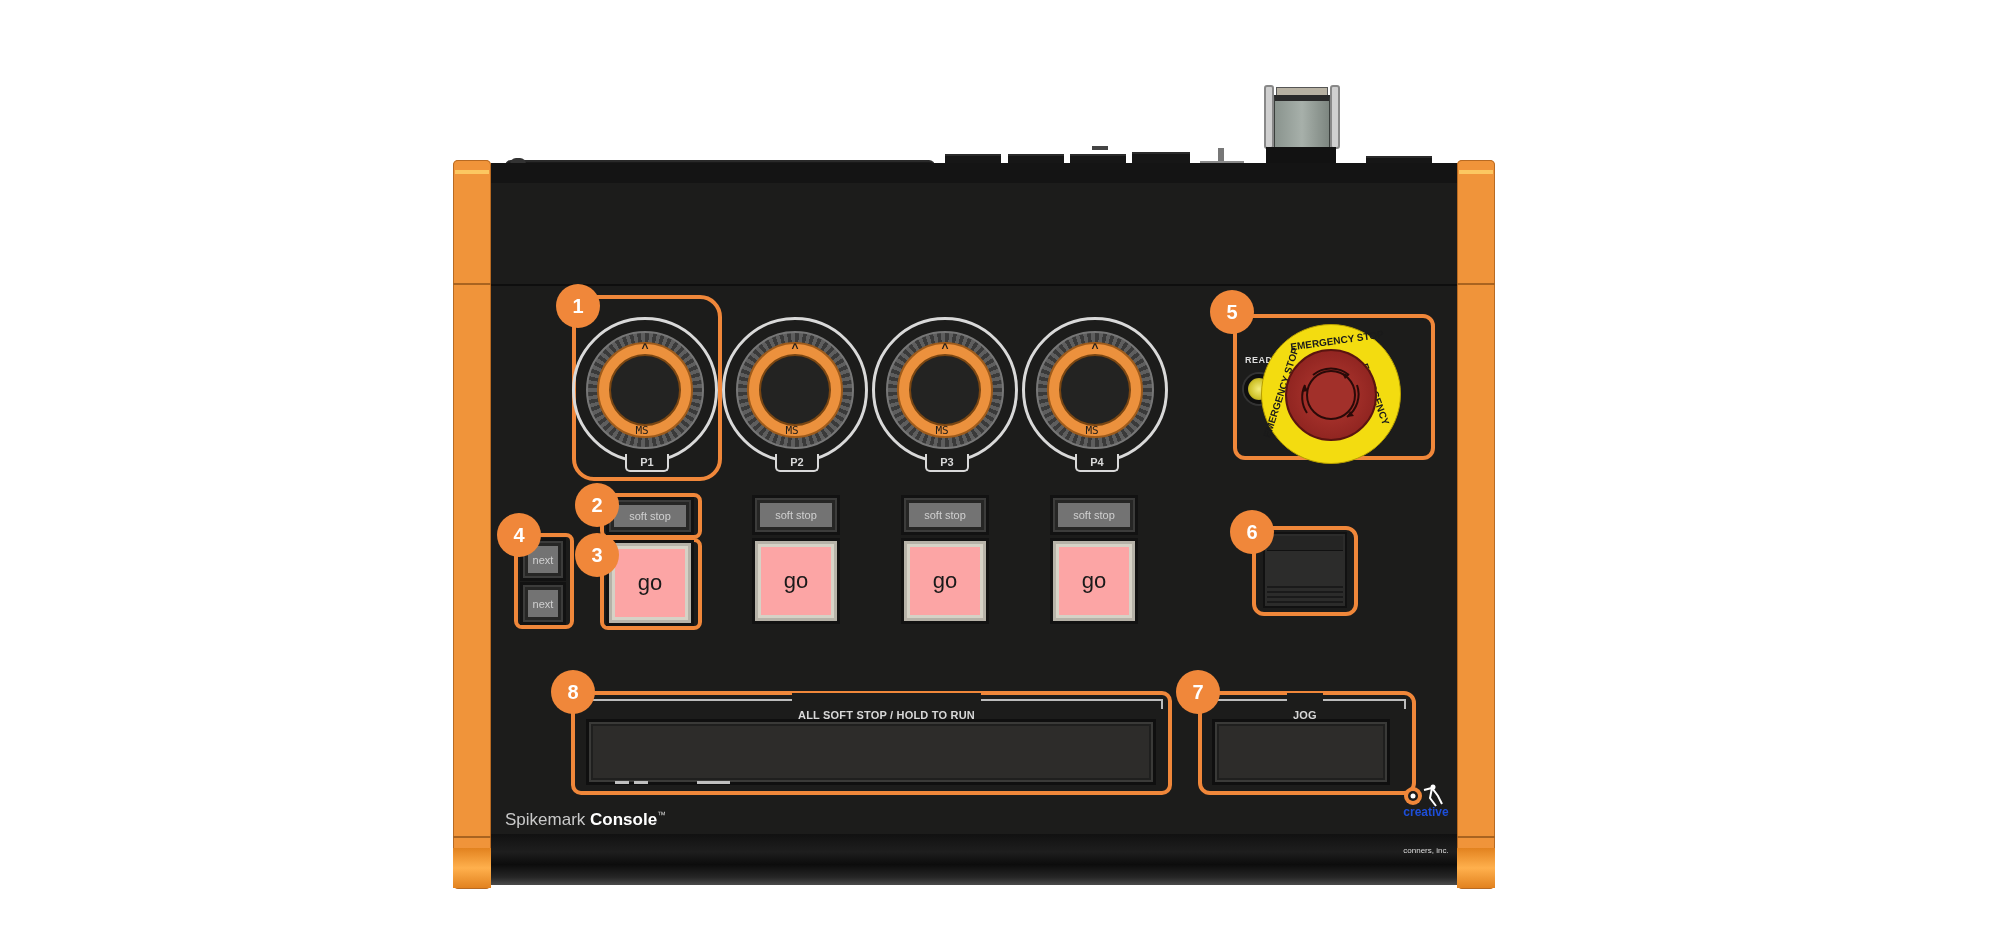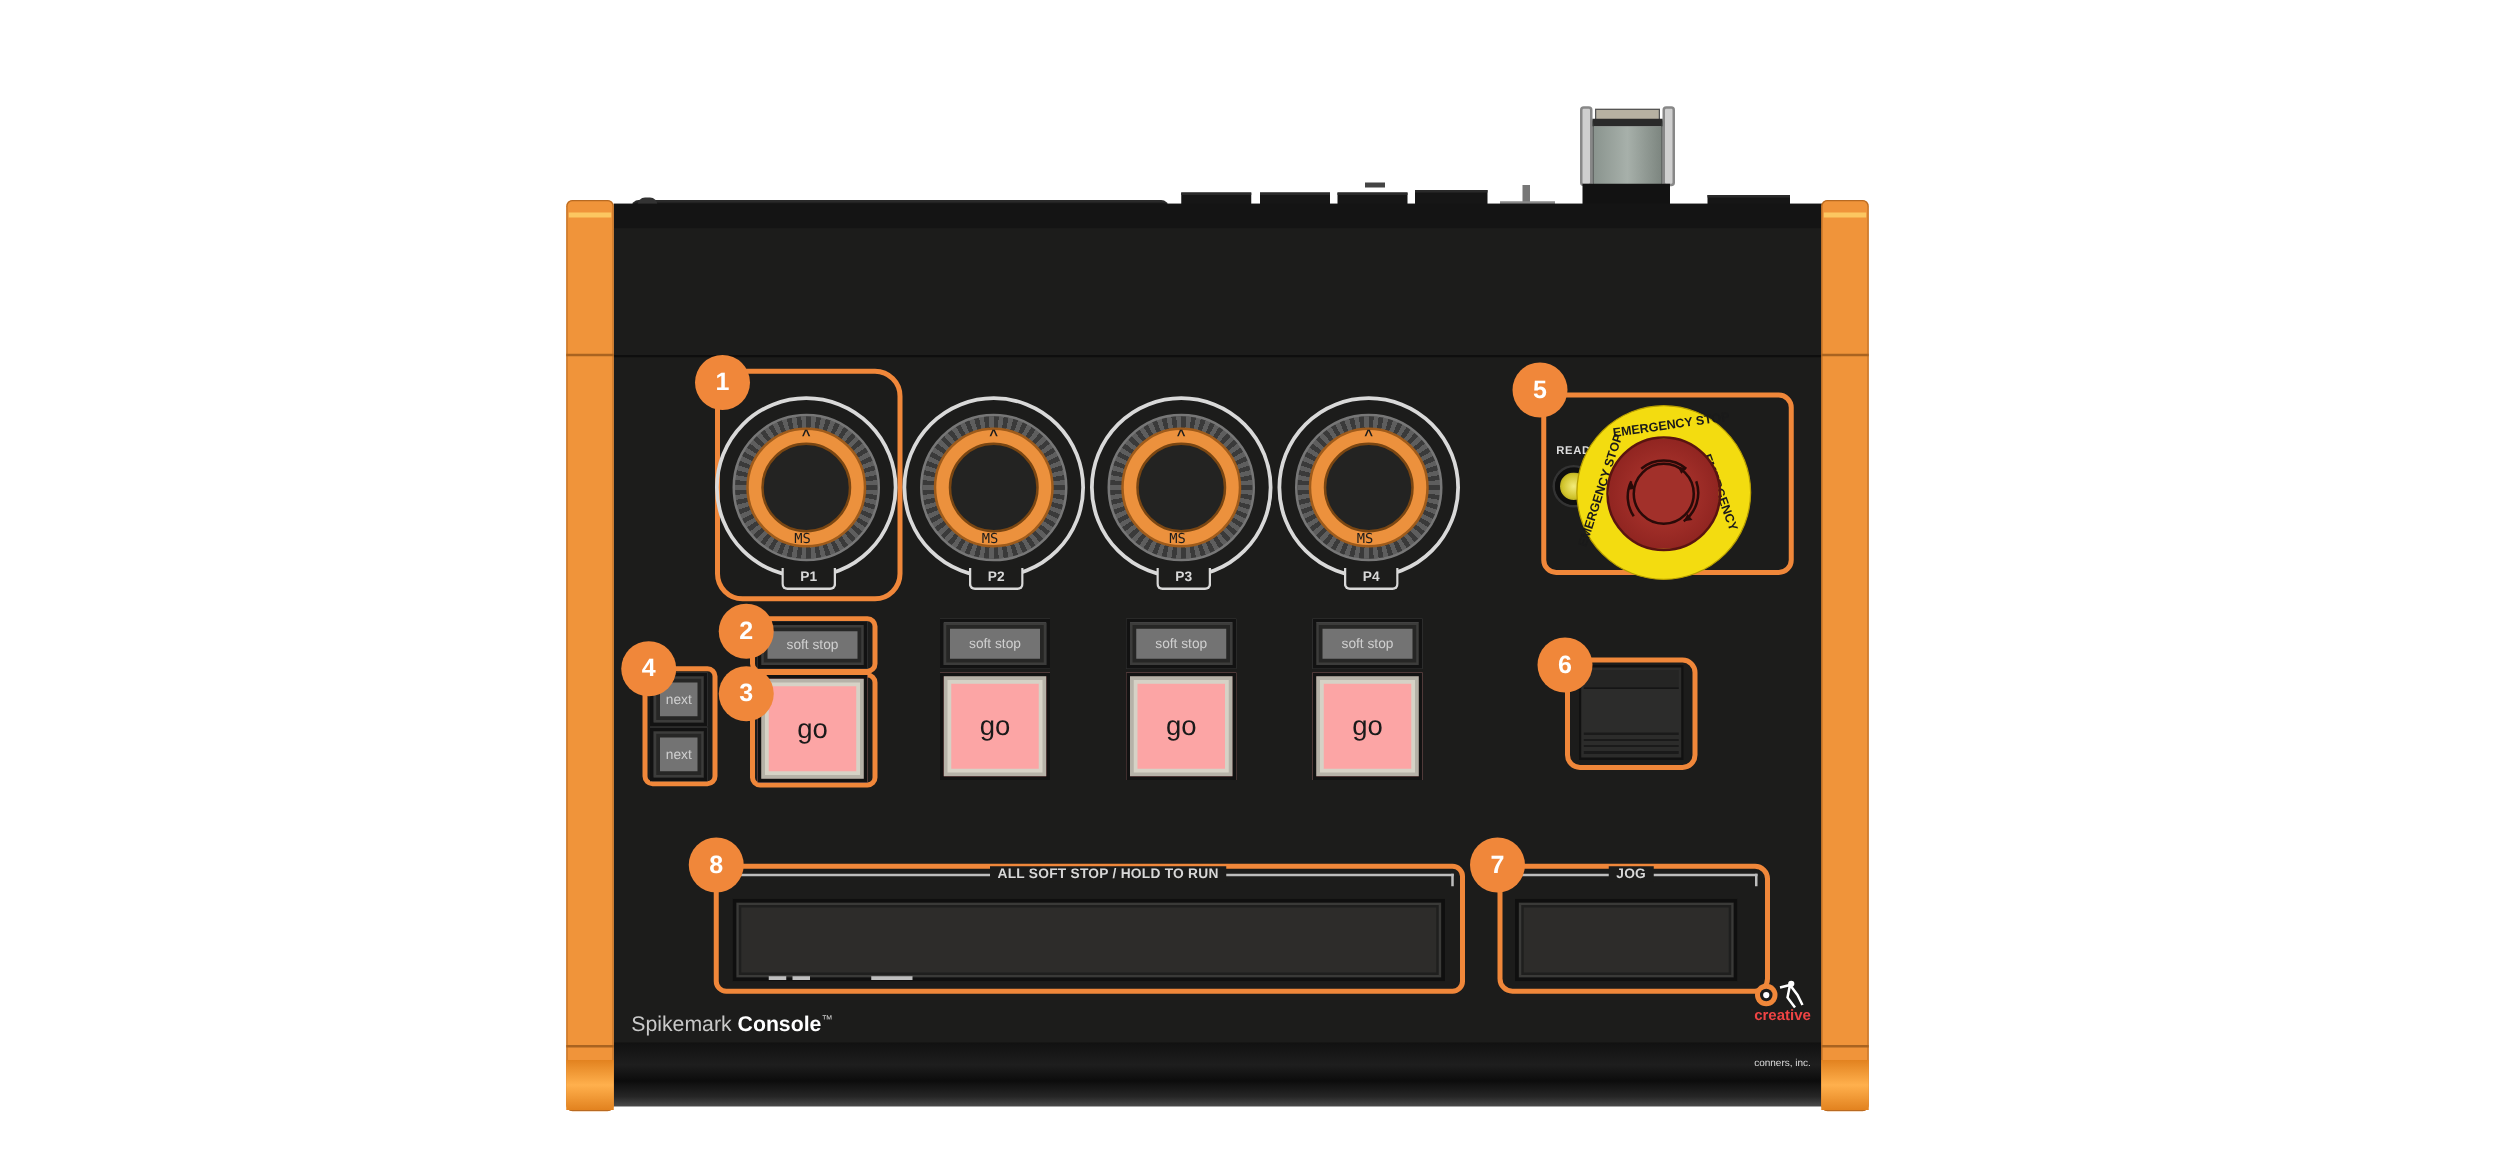--- a/index.html
+++ b/index.html
@@ -56,27 +56,27 @@
   
   .ready-label { color:#ddd; font-size:9px; font-weight:bold; letter-spacing:0.5px; }
   .ready-led { width:22px; height:22px; border-radius:50%; background:radial-gradient(#f4ec7a, #cfc22a 60%, #7d7412); border:4px solid #0f0f0f; box-shadow:0 0 0 2px #333; }
   .estop-ring { width:138px; height:138px; border-radius:50%; background:#f3dc10; border:1px solid #b79e00; }
   .estop-btn { width:92px; height:92px; border-radius:50%; background:radial-gradient(#b53a32,#8f2420 75%,#6e1814); border:2px solid #5a1410; box-sizing:border-box; }
   .estop-inner { width:50px; height:50px; border-radius:50%; border:2px solid #2a0a08; background:#a2302a; box-sizing:border-box; }
   .estop-text { color:#1a1a1a; font-size:10px; font-weight:bold; }
 
   
   .slot { background:#2d2c2a; border:3px solid #0f0f0f; box-sizing:border-box; box-shadow: inset 0 0 0 2px #3a3a38, inset 0 0 0 4px #1f1f1e; }
-  .bar-label { color:#d8d8d8; font-size:11px; font-weight:bold; background:#1c1c1b; padding:0 6px; letter-spacing:0.2px; }
+  .bar-label { color:#d8d8d8; font-size:11px; font-weight:bold; background:#1c1c1b; padding:16px 6px; letter-spacing:0.2px; }
   .label-line { border-top:2px solid #bdbdbd; border-left:2px solid #bdbdbd; border-right:2px solid #bdbdbd; box-sizing:border-box; height:10px; }
   .tick { height:3px; background:#bfbfbf; }
 
   .brand { color:#c9c9c9; font-size:17px; }
   .brand b { color:#ffffff; }
-  .logo-text { color:#ef4444; font-weight:bold; font-size:12px; line-height:12px; text-align:center; }
+  .logo-text { color:#1d4ed8; font-weight:bold; font-size:12px; line-height:12px; text-align:center; }
   .logo-sub { color:#ddd; font-size:8px; text-align:center; }
 </style>
 </head>
 <body>
 
 <div class="abs conn" style="left:505px;top:160px;width:430px;height:8px;border-radius:6px 6px 0 0;background:#1a1a1a;"></div>
 <div class="abs" style="left:510px;top:158px;width:16px;height:6px;border-radius:8px 8px 0 0;background:#333;"></div>
 <div class="abs conn" style="left:945px;top:154px;width:56px;height:14px;"></div>
 <div class="abs conn" style="left:1008px;top:154px;width:56px;height:14px;"></div>
 <div class="abs conn" style="left:1070px;top:154px;width:56px;height:14px;"></div>

